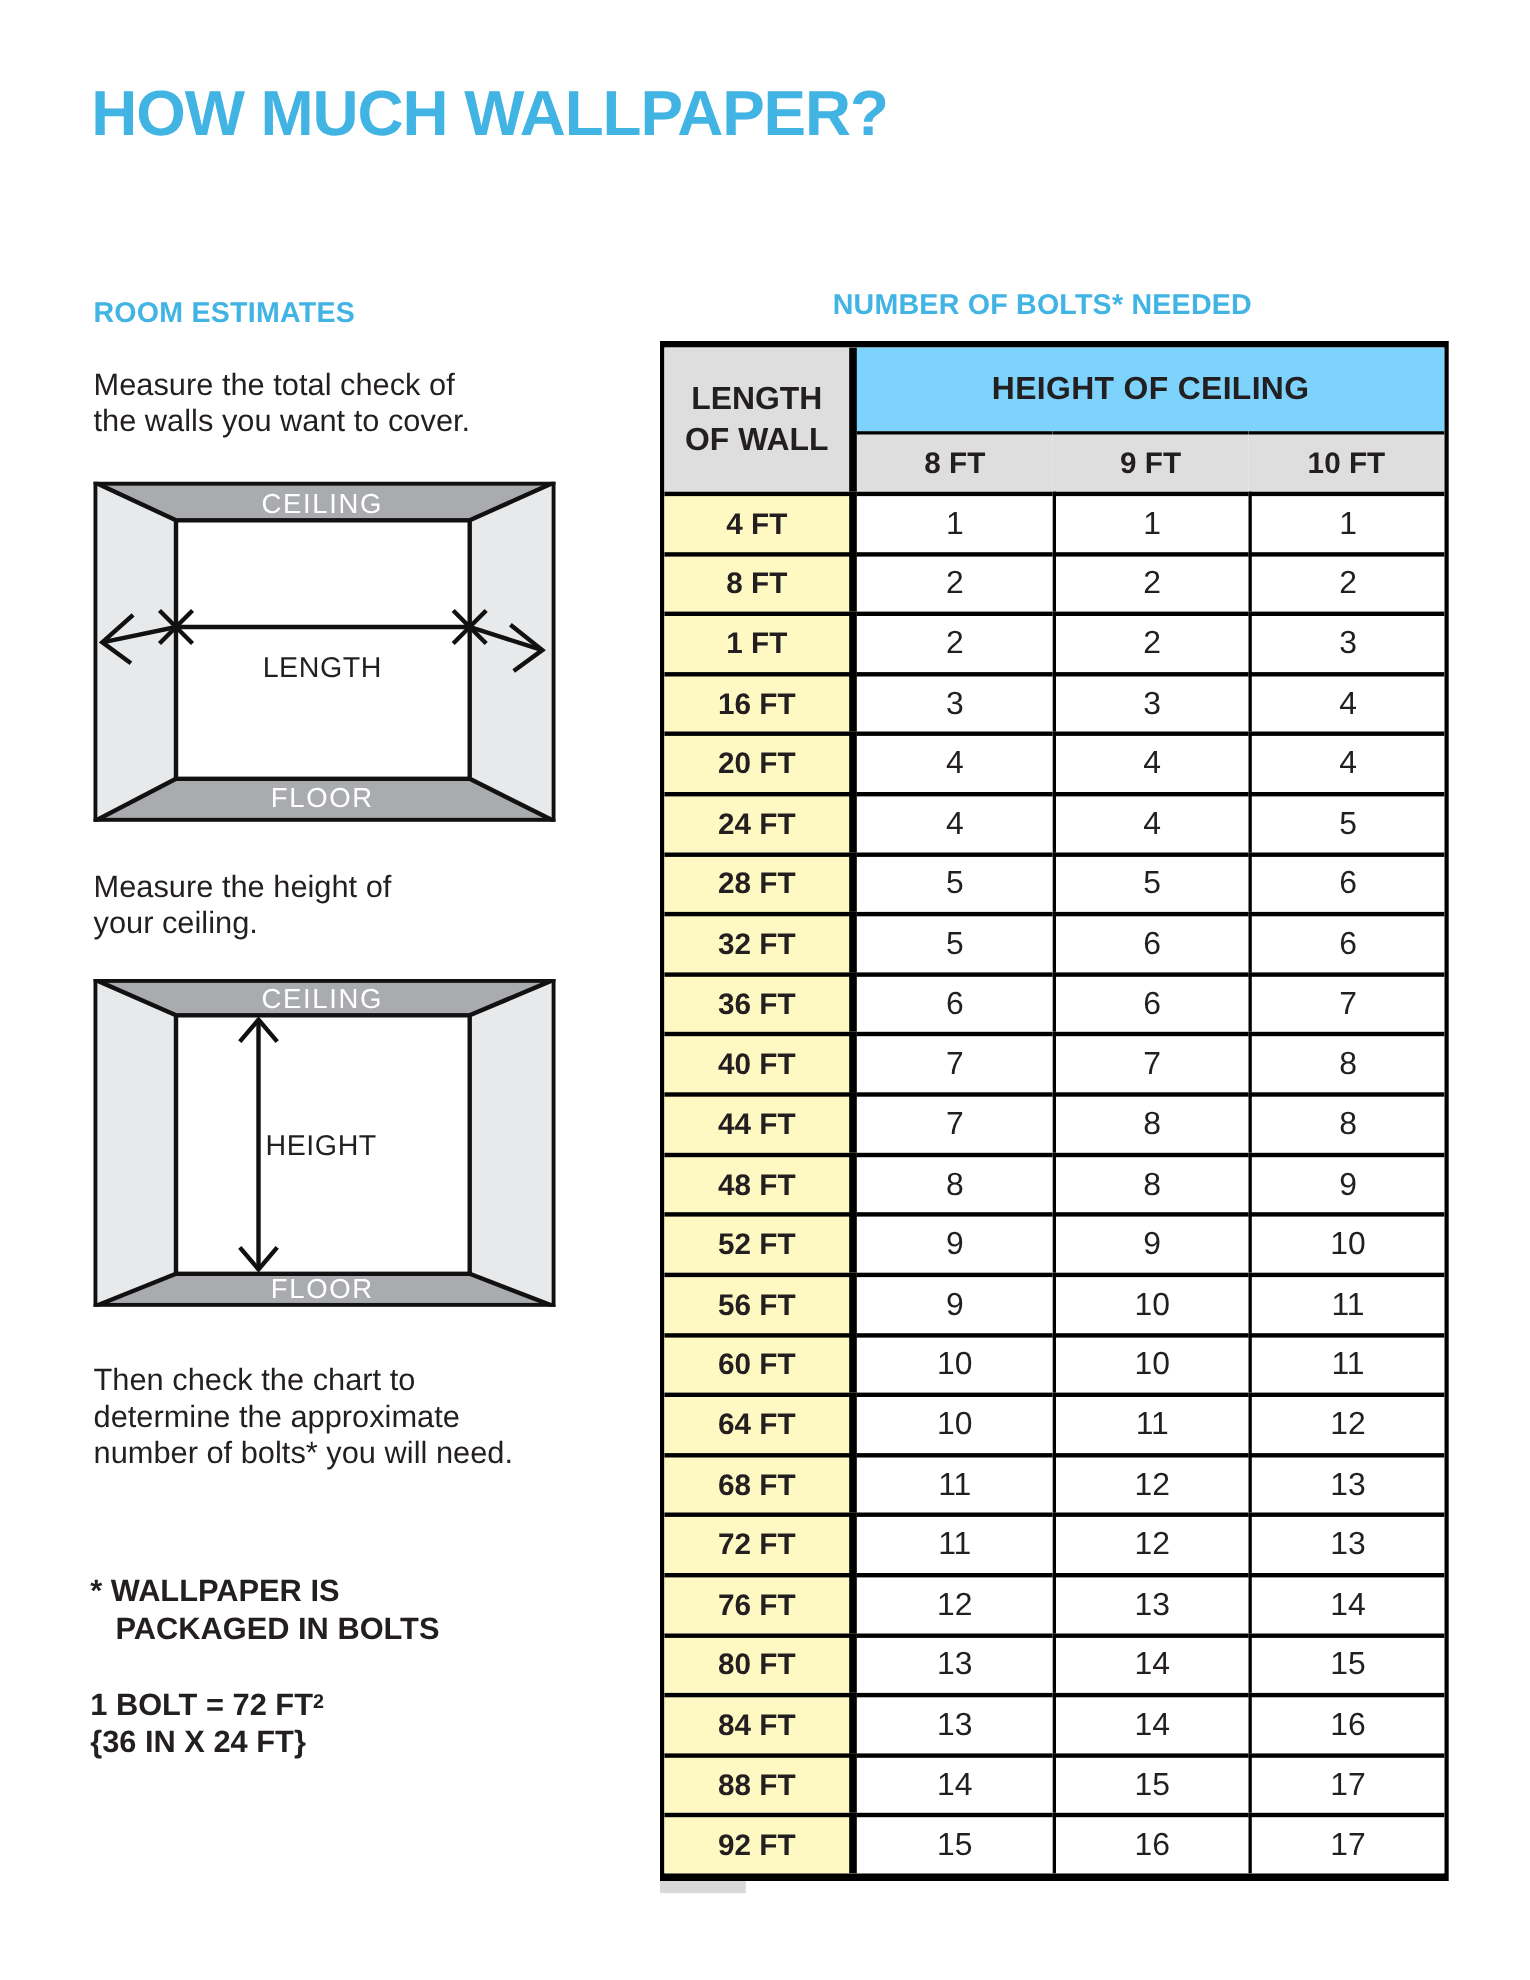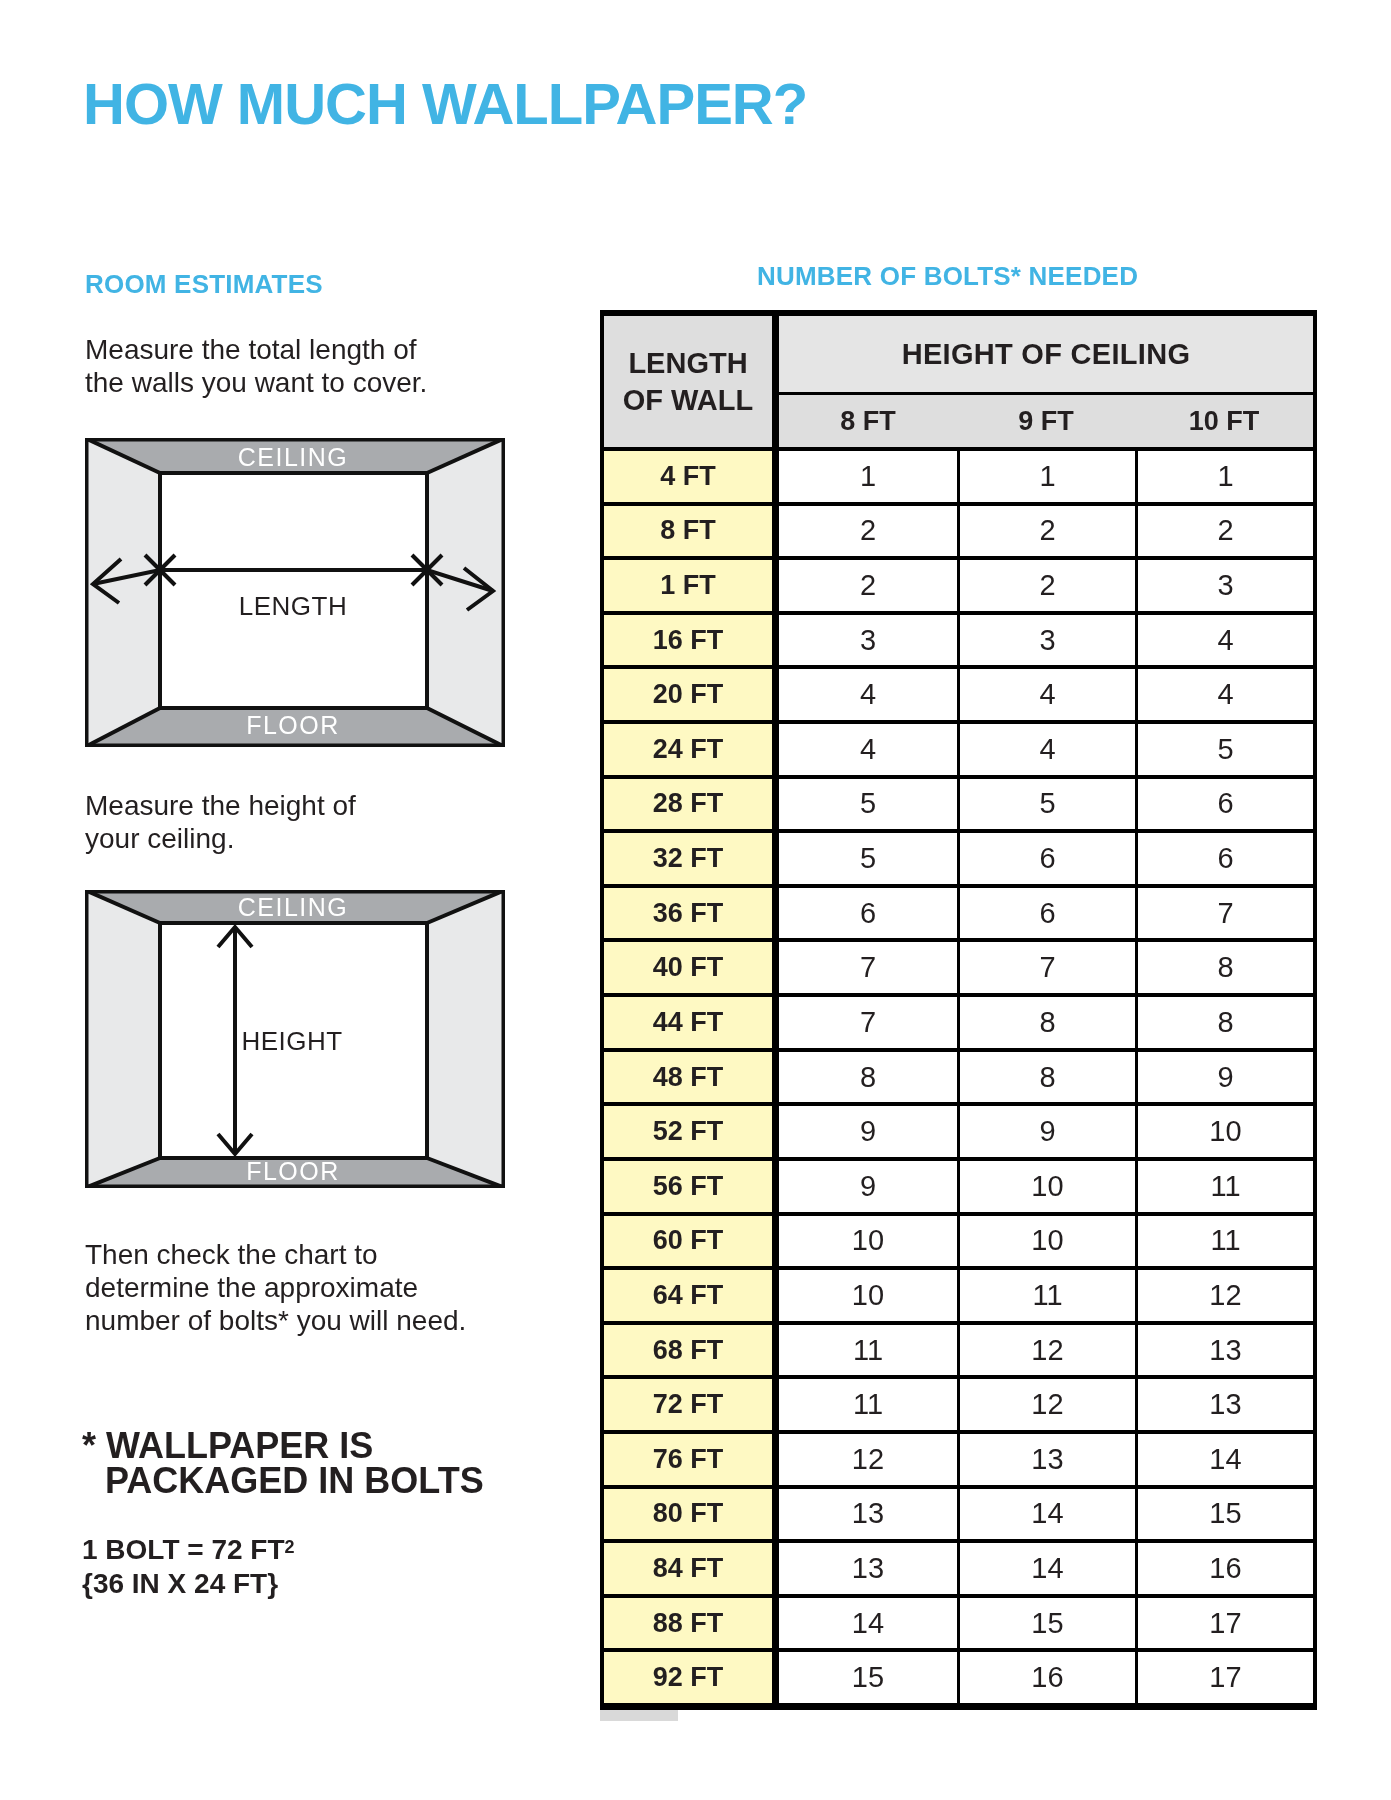--- a/index.html
+++ b/index.html
@@ -16,41 +16,41 @@
   #bolts-heading{left:757px;top:261px;}
 
   
   .para{font-size:28px;line-height:33px;font-weight:400;color:#231f20;}
   .para span{display:block;}
   #para1{left:85px;top:333px;}
   #para2{left:85px;top:789px;}
   #para3{left:85px;top:1238px;}
 
   
-  #footnote{left:82px;top:1428px;font-size:36px;font-weight:700;line-height:35px;}
+  #footnote{left:82px;top:1428px;font-size:28px;font-weight:700;line-height:35px;}
   #footnote .fn-row{white-space:nowrap;}
   #footnote .fn-indent{padding-left:23px;}
   #bolt-facts{left:82px;top:1530px;font-size:28px;font-weight:700;line-height:34px;}
   #bolt-facts sup{font-size:18px;vertical-align:6px;}
   #bolt-facts .fn-row{white-space:nowrap;}
 
   
   #bolt-table{
     left:600px;top:310px;width:717px;
     display:grid;
     grid-template-columns:175px 178px 178px 178px;
     grid-template-rows:76px 55px;
     grid-auto-rows:54.62px;
     border:4px solid #000;border-top-width:6px;border-bottom-width:7px;
     box-sizing:border-box;background:#fff;
   }
   .cell{box-sizing:border-box;display:flex;align-items:center;justify-content:center;}
   .corner{grid-column:1;grid-row:1/3;background:#dedede;border-right:7px solid #000;
           flex-direction:column;font-weight:700;font-size:29px;line-height:37px;}
-  .hoc{grid-column:2/5;grid-row:1;background:#e5e5e5;font-weight:700;font-size:29px;letter-spacing:0.3px;}
+  .hoc{grid-column:2/5;grid-row:1;background:#7dd3fc;font-weight:700;font-size:29px;letter-spacing:0.3px;}
   .sub{grid-row:2;background:#dedede;border-top:3px solid #000;font-weight:700;font-size:27px;}
   .rlabel{background:#fef9c3;border-right:7px solid #000;border-top:4px solid #000;font-weight:700;font-size:27px;}
   .val{background:#ffffff;border-top:4px solid #000;font-weight:400;font-size:29px;}
   .val.vline{border-left:3px solid #000;}
   #table-tail{left:600px;top:1710px;width:78px;height:11px;background:#d9d9d9;}
 
   
   .diagram{display:block;}
   #diagram1{left:85px;top:438px;}
   #diagram2{left:85px;top:890px;}
@@ -61,21 +61,21 @@
 <body>
 
 <div id="page">
 
   <div class="abs" id="title">HOW MUCH WALLPAPER?</div>
 
   <div class="abs section-head" id="room-estimates">ROOM ESTIMATES</div>
   <div class="abs section-head" id="bolts-heading">NUMBER OF BOLTS* NEEDED</div>
 
   <div class="abs para" id="para1">
-    <span>Measure the total length of</span>
+    <span>Measure the total check of</span>
     <span>the walls you want to cover.</span>
   </div>
 
   <svg class="abs diagram" id="diagram1" width="420" height="309" viewBox="0 0 420 309">
     <rect x="0" y="0" width="420" height="309" fill="#ffffff"></rect>
     <polygon points="0,0 420,0 342,35 75,35" fill="#a9abae"></polygon>
     <polygon points="0,309 75,270 342,270 420,309" fill="#a9abae"></polygon>
     <polygon points="0,0 75,35 75,270 0,309" fill="#e8e9ea"></polygon>
     <polygon points="420,0 342,35 342,270 420,309" fill="#e8e9ea"></polygon>
     <rect x="75" y="35" width="267" height="235" fill="#ffffff"></rect>

